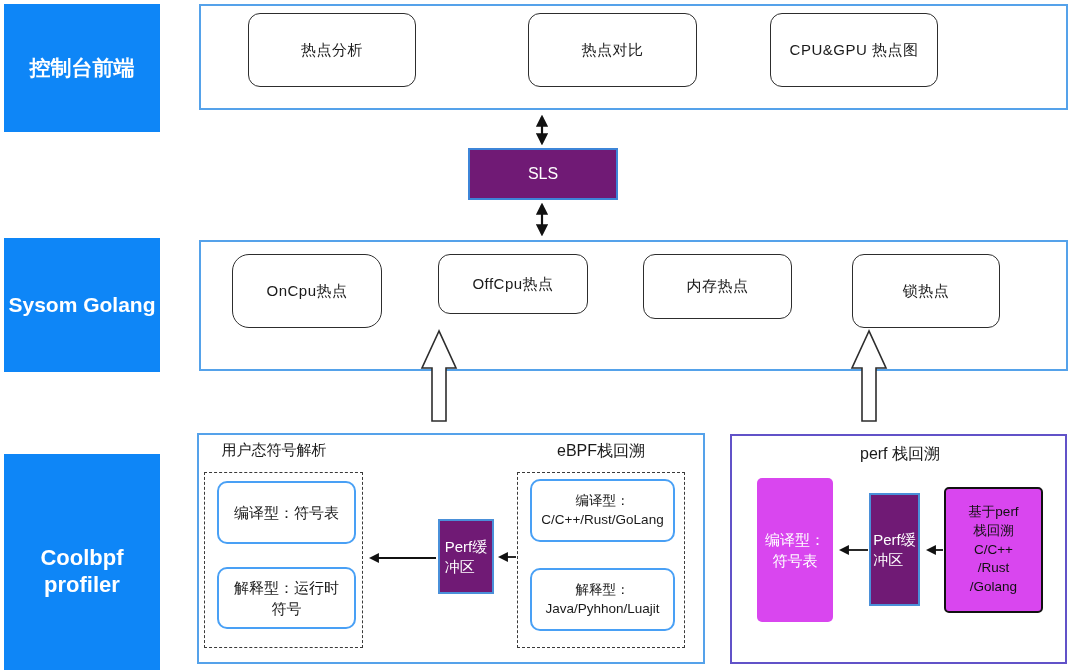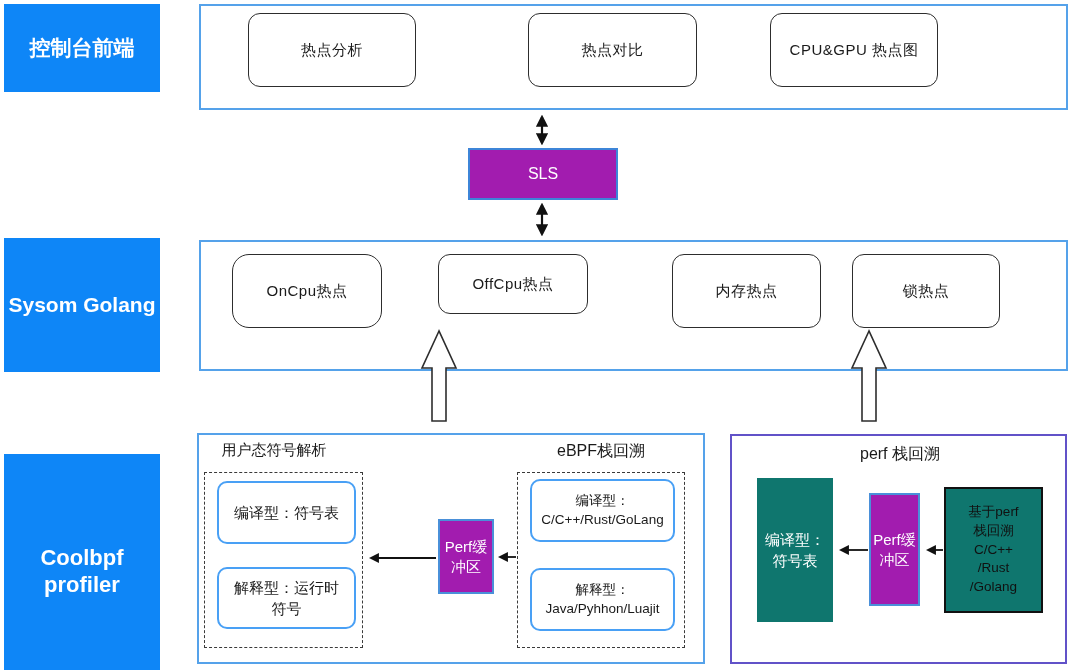--- a/index.html
+++ b/index.html
@@ -20,53 +20,53 @@
     display:flex;align-items:center;justify-content:center;
     font-size:15px;letter-spacing:.5px;
   }
   .dashed{border:1.6px dashed #3a3a3a;background:transparent;}
   .wnode{
     background:#ffffff;border:2px solid #49a0f5;border-radius:10px;
     display:flex;align-items:center;justify-content:center;text-align:center;
     font-size:14px;white-space:pre-line;line-height:1.4;
   }
   .graybox{
-    background:#a21caf;border:2px solid #4a90d9;color:#ffffff;
-    display:flex;align-items:center;justify-content:center;text-align:center;
+    background:#701a75;border:2px solid #4a90d9;color:#ffffff;
+    display:flex;align-items:center;justify-content:center;text-align:left;
     white-space:pre-line;font-size:15px;line-height:1.3;
   }
   .bnode{
-    background:#0f766e;border-radius:0;
+    background:#d946ef;border-radius:5px;
     display:flex;align-items:center;justify-content:center;text-align:center;
     white-space:pre-line;line-height:1.4;
   }
   .sec-title{font-size:15px;text-align:center;white-space:pre-line;}
   .note{font-size:15px;text-align:center;white-space:pre-line;line-height:1.35;}
   .overlay{position:absolute;left:0;top:0;pointer-events:none;}
 </style>
 </head>
 <body>
 
 <div class="canvas">
 
-  <div class="abs bluefill" style="left:4px;top:4px;width:156px;height:88px;font-size:21px;">控制台前端</div>
+  <div class="abs bluefill" style="left:4px;top:4px;width:156px;height:128px;font-size:21px;">控制台前端</div>
 
   <div class="abs panel" style="left:199px;top:4px;width:869px;height:106px;"></div>
   <div class="abs node" style="left:248px;top:13px;width:168px;height:74px;">热点分析</div>
   <div class="abs node" style="left:770px;top:13px;width:168px;height:74px;">CPU&amp;GPU 热点图</div>
   <div class="abs node" style="left:528px;top:13px;width:169px;height:74px;">热点对比</div>
 
   <div class="abs graybox" style="left:468px;top:148px;width:150px;height:52px;font-size:16px;border-color:#3d85d8;">SLS</div>
 
   <div class="abs bluefill" style="left:4px;top:238px;width:156px;height:134px;font-size:21px;">Sysom Golang</div>
 
   <div class="abs panel" style="left:199px;top:240px;width:869px;height:131px;"></div>
   <div class="abs node" style="left:232px;top:254px;width:150px;height:74px;border-radius:17px;">OnCpu热点</div>
   <div class="abs node" style="left:438px;top:254px;width:150px;height:60px;">OffCpu热点</div>
-  <div class="abs node" style="left:672px;top:254px;width:149px;height:74px;">内存热点</div>
+  <div class="abs node" style="left:643px;top:254px;width:149px;height:65px;">内存热点</div>
   <div class="abs node" style="left:852px;top:254px;width:148px;height:74px;text-align:center;">锁热点</div>
 
   <div class="abs bluefill" style="left:4px;top:454px;width:156px;height:234px;font-size:22px;">Coolbpf
 profiler</div>
 
   <div class="abs panel" style="left:197px;top:433px;width:508px;height:231px;">
     <div class="abs sec-title" style="left:5px;top:6px;width:140px;">用户态符号解析</div>
 
     <div class="abs dashed" style="left:5px;top:37px;width:159px;height:176px;">
       <div class="abs wnode" style="left:12px;top:94px;width:139px;height:62px;font-size:15px;">解释型：运行时

